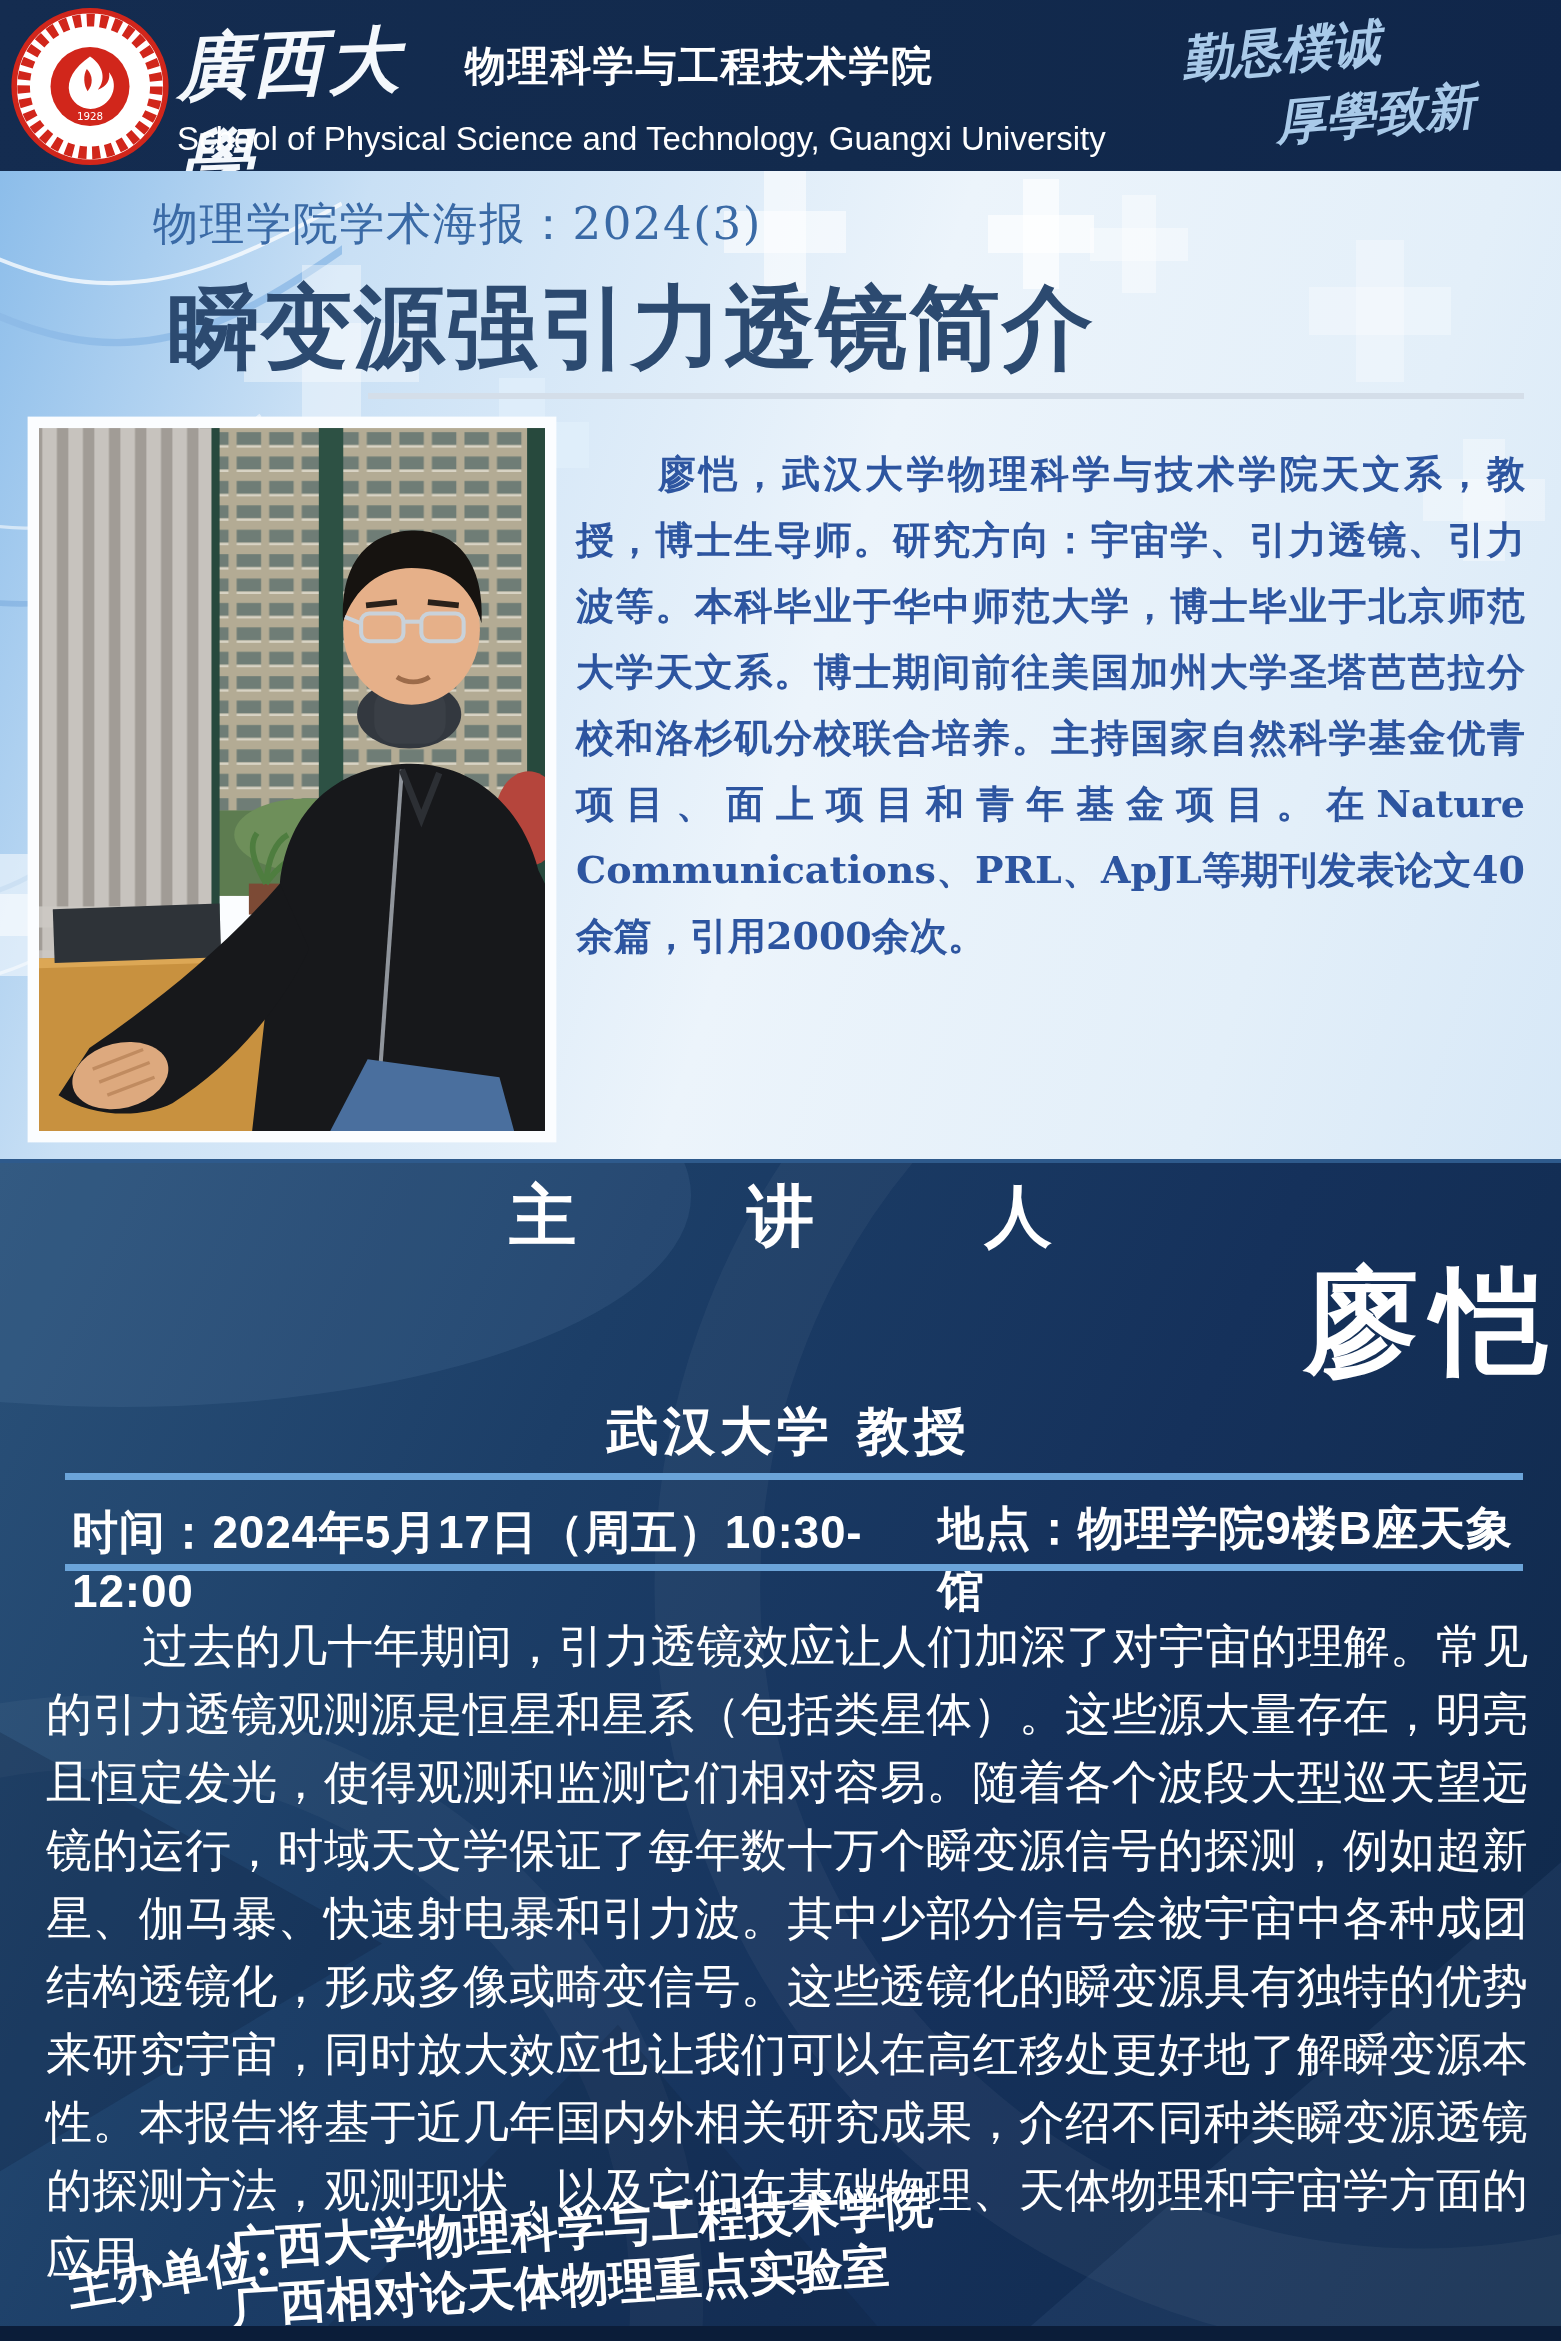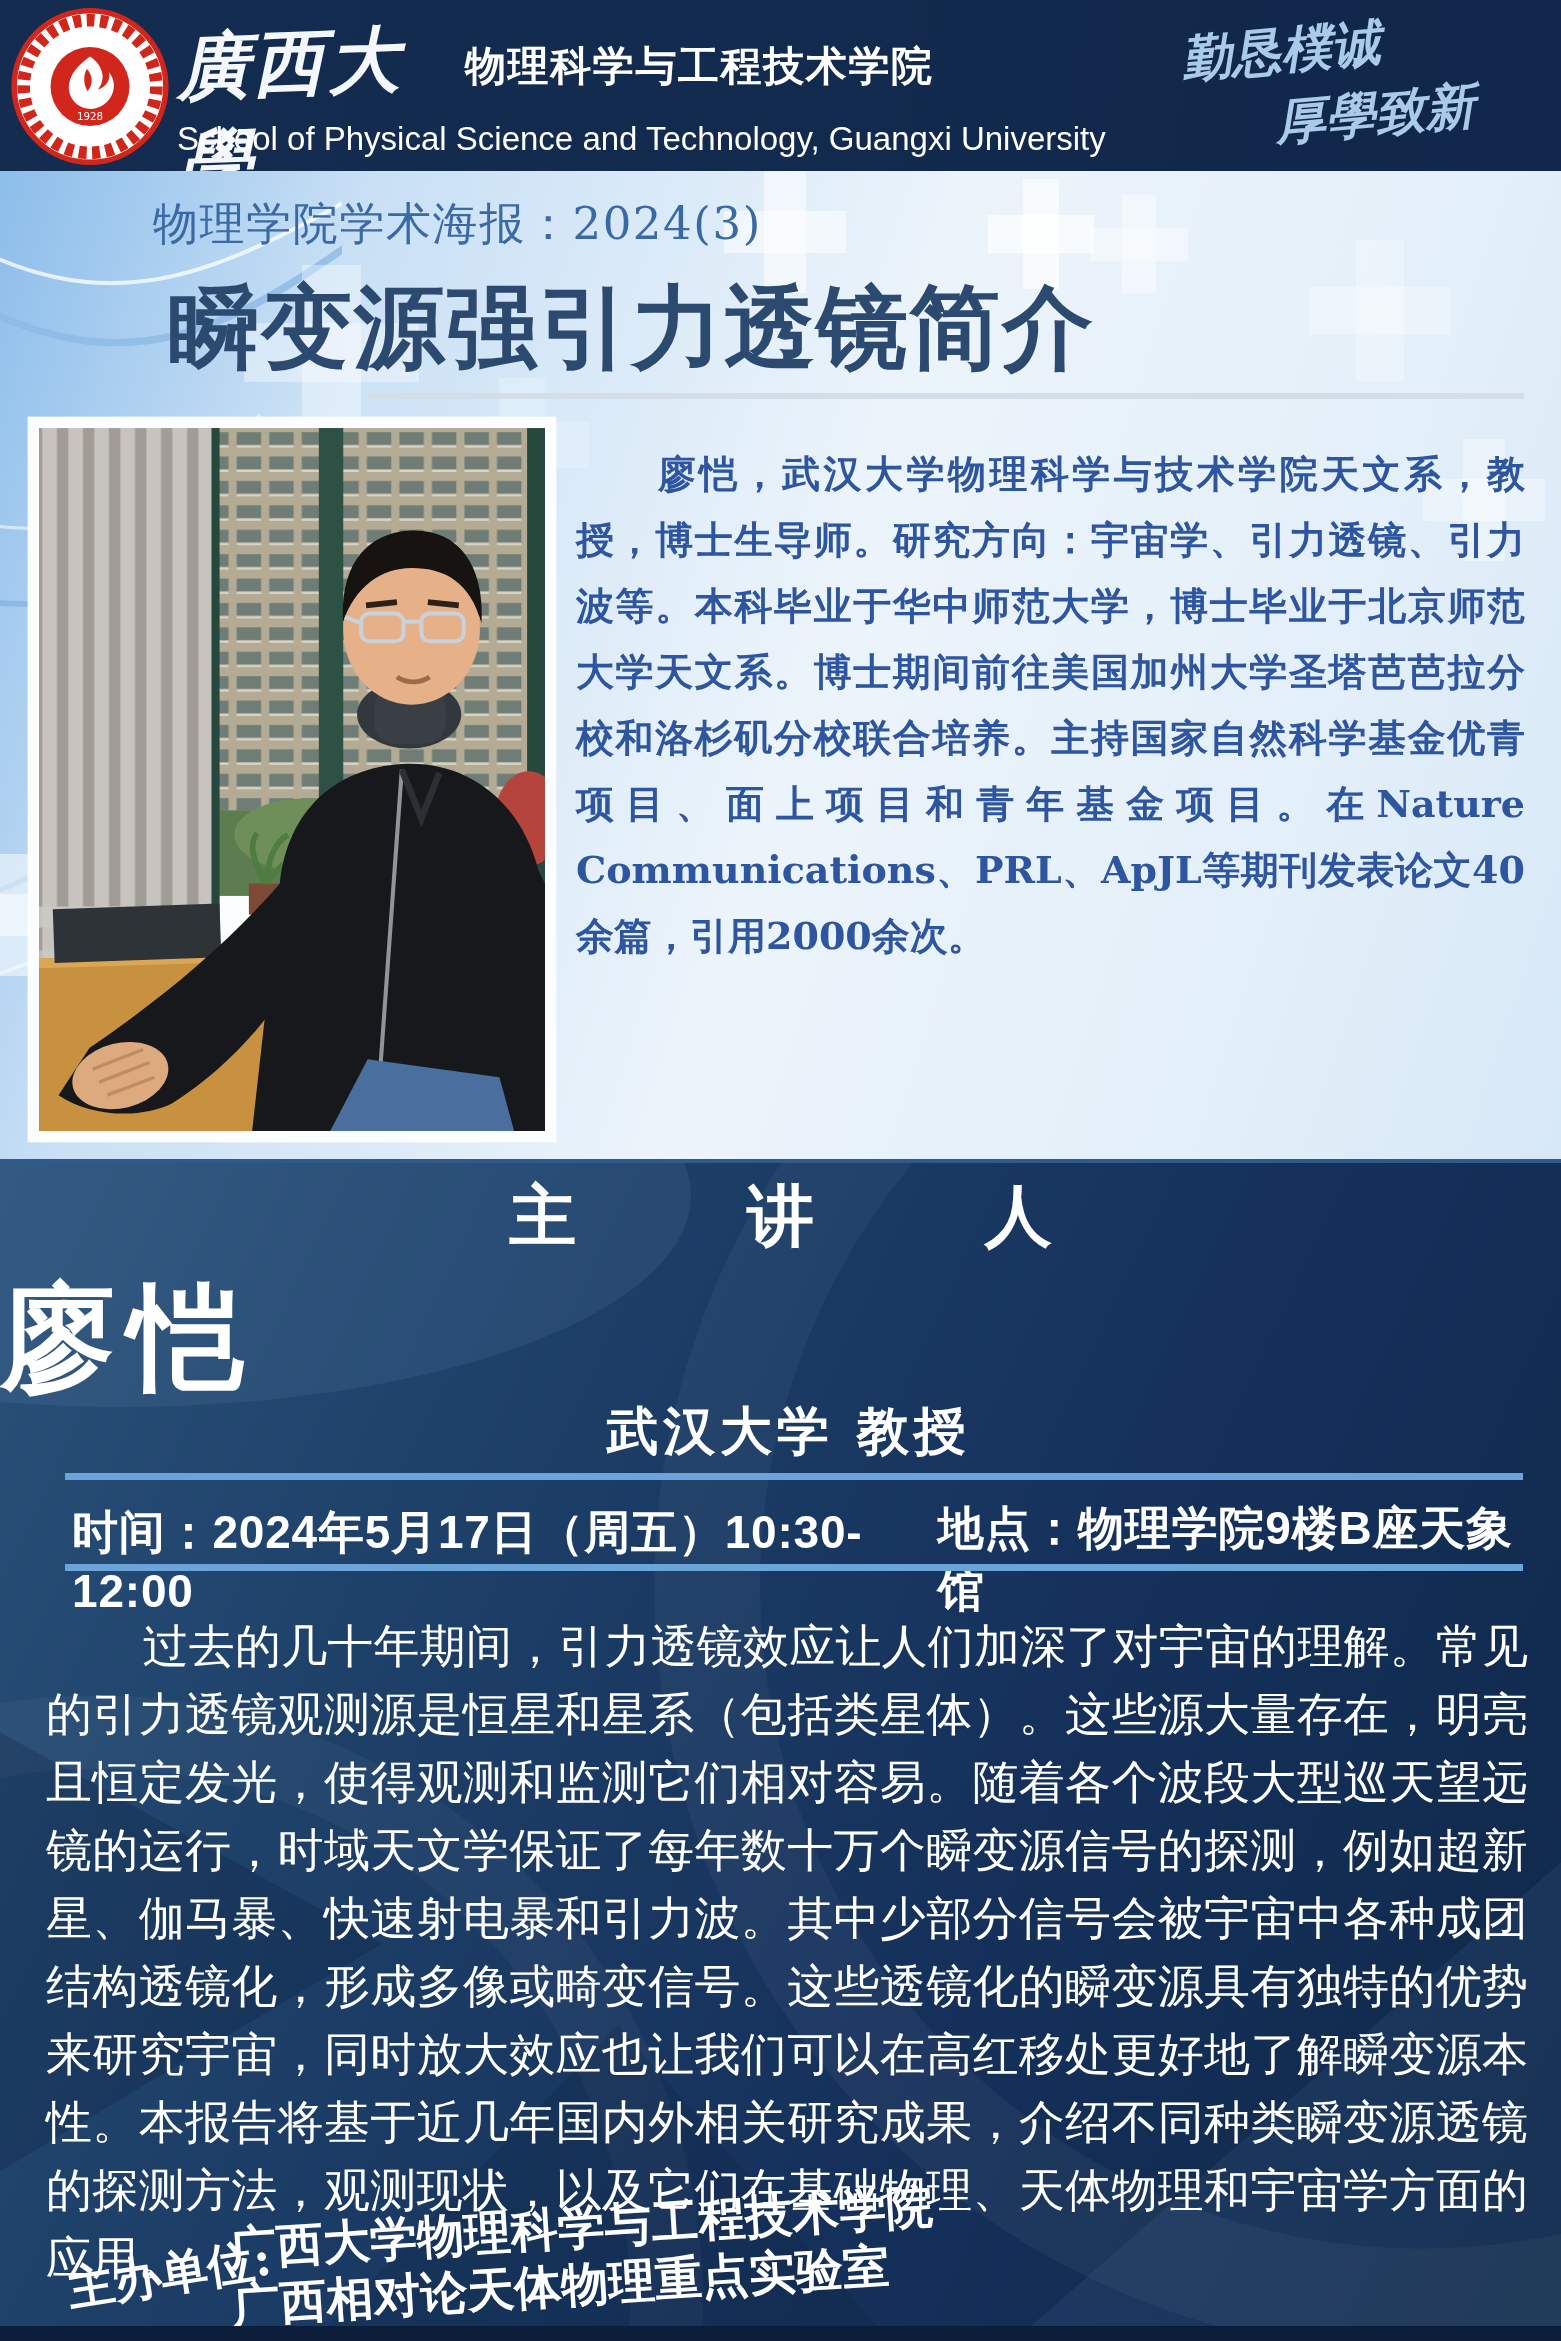--- a/index.html
+++ b/index.html
@@ -43,21 +43,21 @@
 
   
   .dark{position:absolute;left:0;top:1159px;width:1561px;height:1183px;
         background:linear-gradient(115deg,#2a5179 0%,#1c3e67 32%,#15315b 62%,#0f2848 100%);
         border-top:4.1px solid #2e5a8c;}
   .dark-decor{position:absolute;left:0;top:0;width:1561px;height:1183px;pointer-events:none;}
   .speaker-label{position:absolute;left:0;top:8px;width:1561px;text-align:center;
                  color:#ffffff;font-size:67px;font-weight:bold;
                  letter-spacing:2.55em;margin:0;}
   .speaker-label span{margin-right:-2.55em;}
-  .speaker-name{position:absolute;left:0;top:98px;width:1561px;text-align:left;
+  .speaker-name{position:absolute;left:0;top:82px;width:1561px;text-align:right;
                 color:#ffffff;font-size:115px;font-weight:600;letter-spacing:0.12em;
                 font-family:"DejaVu Serif","Liberation Serif",serif;}
   .speaker-affil{position:absolute;left:0;top:234px;width:1561px;text-align:center;
                  color:#ffffff;font-size:52px;font-weight:600;letter-spacing:4.9px;
                  font-family:"DejaVu Serif","Liberation Serif",serif;padding-left:8px;}
   .rule{position:absolute;left:65px;width:1458px;height:6.5px;background:#6ba4d9;}
   .rule1{top:310px;} .rule2{top:401px;}
   .schedule{position:absolute;left:72px;top:335px;width:1456px;display:flex;
             justify-content:space-between;color:#ffffff;font-size:46px;font-weight:bold;
             letter-spacing:0.8px;align-items:center;}

